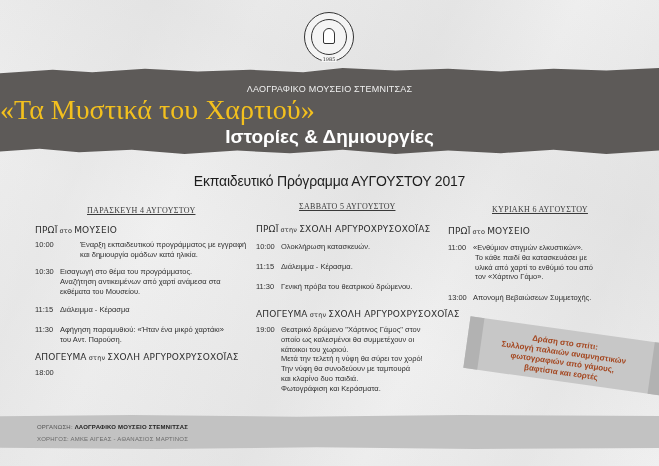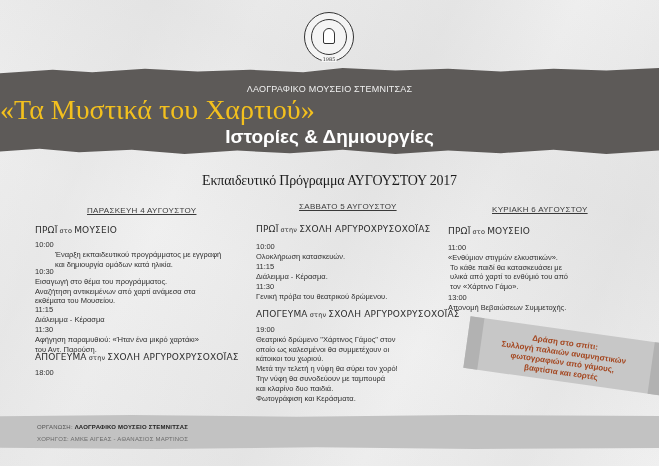--- a/index.html
+++ b/index.html
@@ -48,33 +48,33 @@
       position: absolute; top: 95px; left: 0; width: 648px; text-align: left;
       font-family: "Liberation Serif", serif; font-size: 28px; color: #f3c01e; line-height: 30px;
     }
     .banner-subtitle {
       position: absolute; top: 126px; left: 0; width: 659px; text-align: center;
       font-family: "Liberation Sans", sans-serif; font-weight: bold; font-size: 19px; color: #ffffff;
     }
 
     .program-title {
       position: absolute; top: 173px; left: 0; width: 659px; text-align: center;
-      font-family: Liberation Serif, serif; font-size: 14px; color: #1d1d1d; letter-spacing: -0.2px;
+      font-family: Liberation Sans, sans-serif; font-size: 14px; color: #1d1d1d; letter-spacing: -0.2px;
     }
 
     .day-title {
-      position: absolute; font-family: Liberation Sans, sans-serif; font-size: 8px; color: #3a3a3a;
+      position: absolute; font-family: Liberation Serif, serif; font-size: 8px; color: #3a3a3a;
       text-decoration: underline; letter-spacing: 0.3px; font-stretch: condensed;
     }
     .session {
       position: absolute; font-family: "DejaVu Sans", sans-serif; font-size: 9px; color: #2d2d2d; letter-spacing: 0.2px;
     }
     .session .small { font-size: 6.5px; margin: 0 2px; }
 
-    .event { position: absolute; display: flex; font-family: "Liberation Sans", sans-serif; font-size: 7.5px; color: #2f2f2f; line-height: 9.8px; flex-direction: column; }
+    .event { position: absolute; display: flex; font-family: "Liberation Sans", sans-serif; font-size: 7.5px; color: #2f2f2f; line-height: 9.8px; }
     .event .time { width: 25px; flex: none; }
     .event .desc { flex: none; }
 
     
     .note {
       position: absolute; left: 466px; top: 330px; width: 200px; height: 52px;
       background: #c7c7c7; transform: rotate(8deg); transform-origin: center;
       border-left: 14px solid #b2b2b2; border-right: 14px solid #b2b2b2;
     }
     .note-text {

